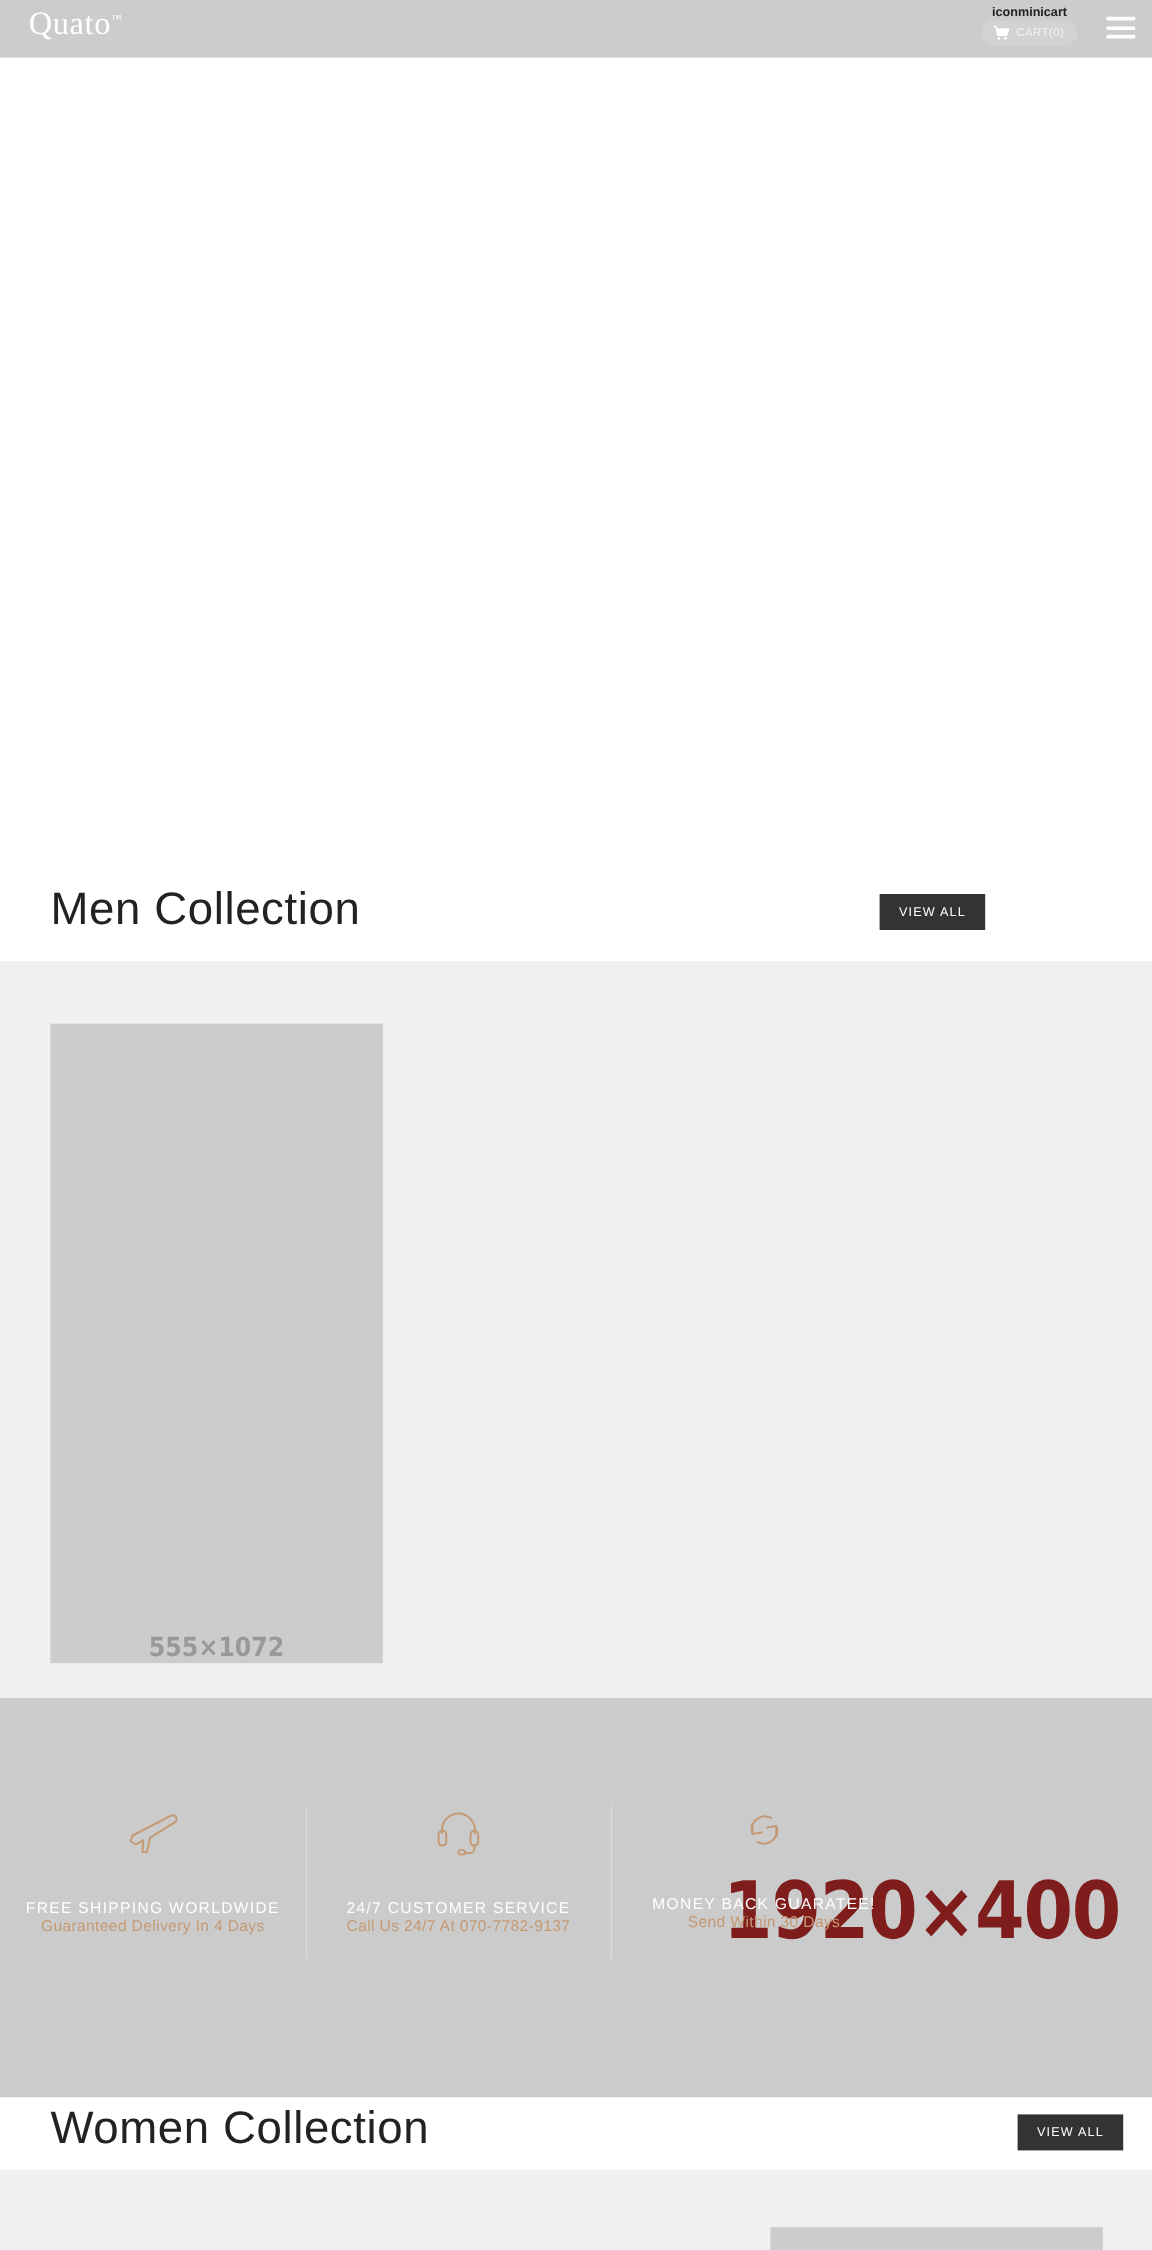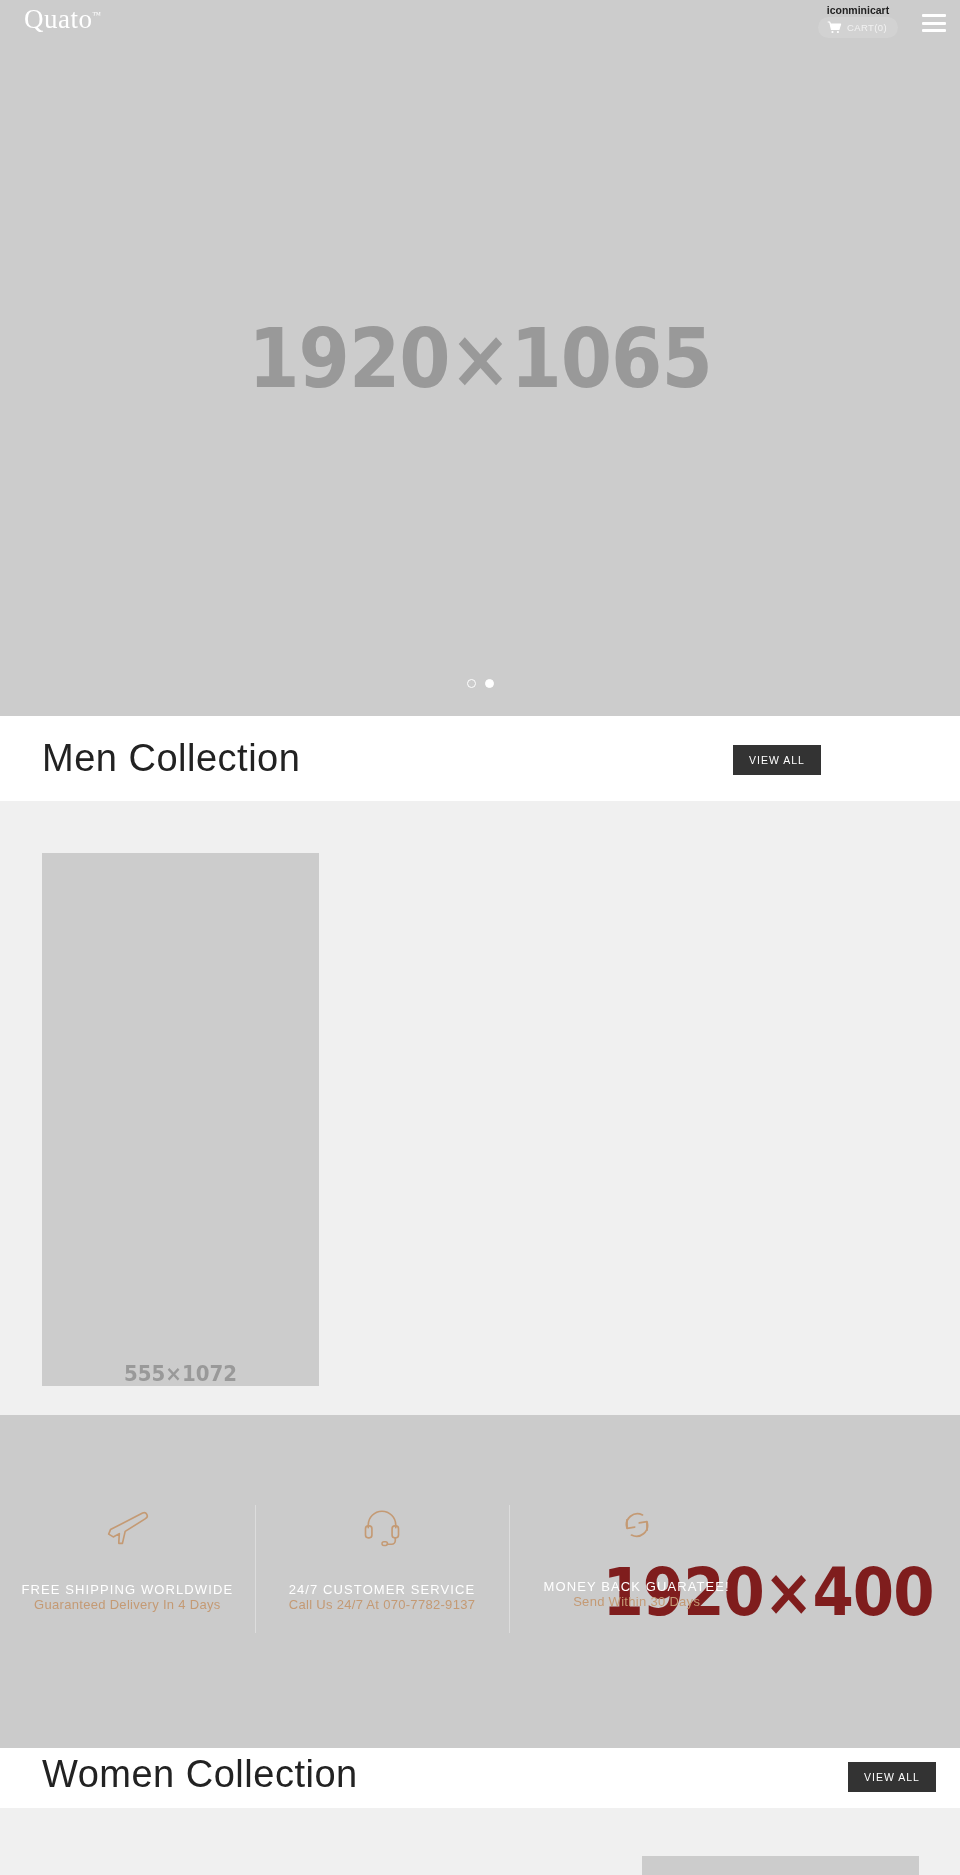--- a/index.html
+++ b/index.html
@@ -230,29 +230,20 @@
     width:277px; height:60px;
     background:#cccccc;
     cursor:pointer;
   }
 </style>
 </head>
 <body>
 
 <div class="page">
 
-  <div class="hero">
-    <div class="hero-ph">
-      <span class="ph-text">1920×1065</span>
-    </div>
-    <div class="hero-dots">
-      <span class="dot"></span>
-      <span class="dot active"></span>
-    </div>
-  </div>
 
   <div class="header">
     <div class="brand">
       <span>Quato</span><span class="tm">™</span>
     </div>
 
     <div class="minicart-wrap">
       <span class="minicart-label">iconminicart</span>
       <div class="cart-pill">
         <svg class="cart-icon" viewBox="0 0 22 18">

